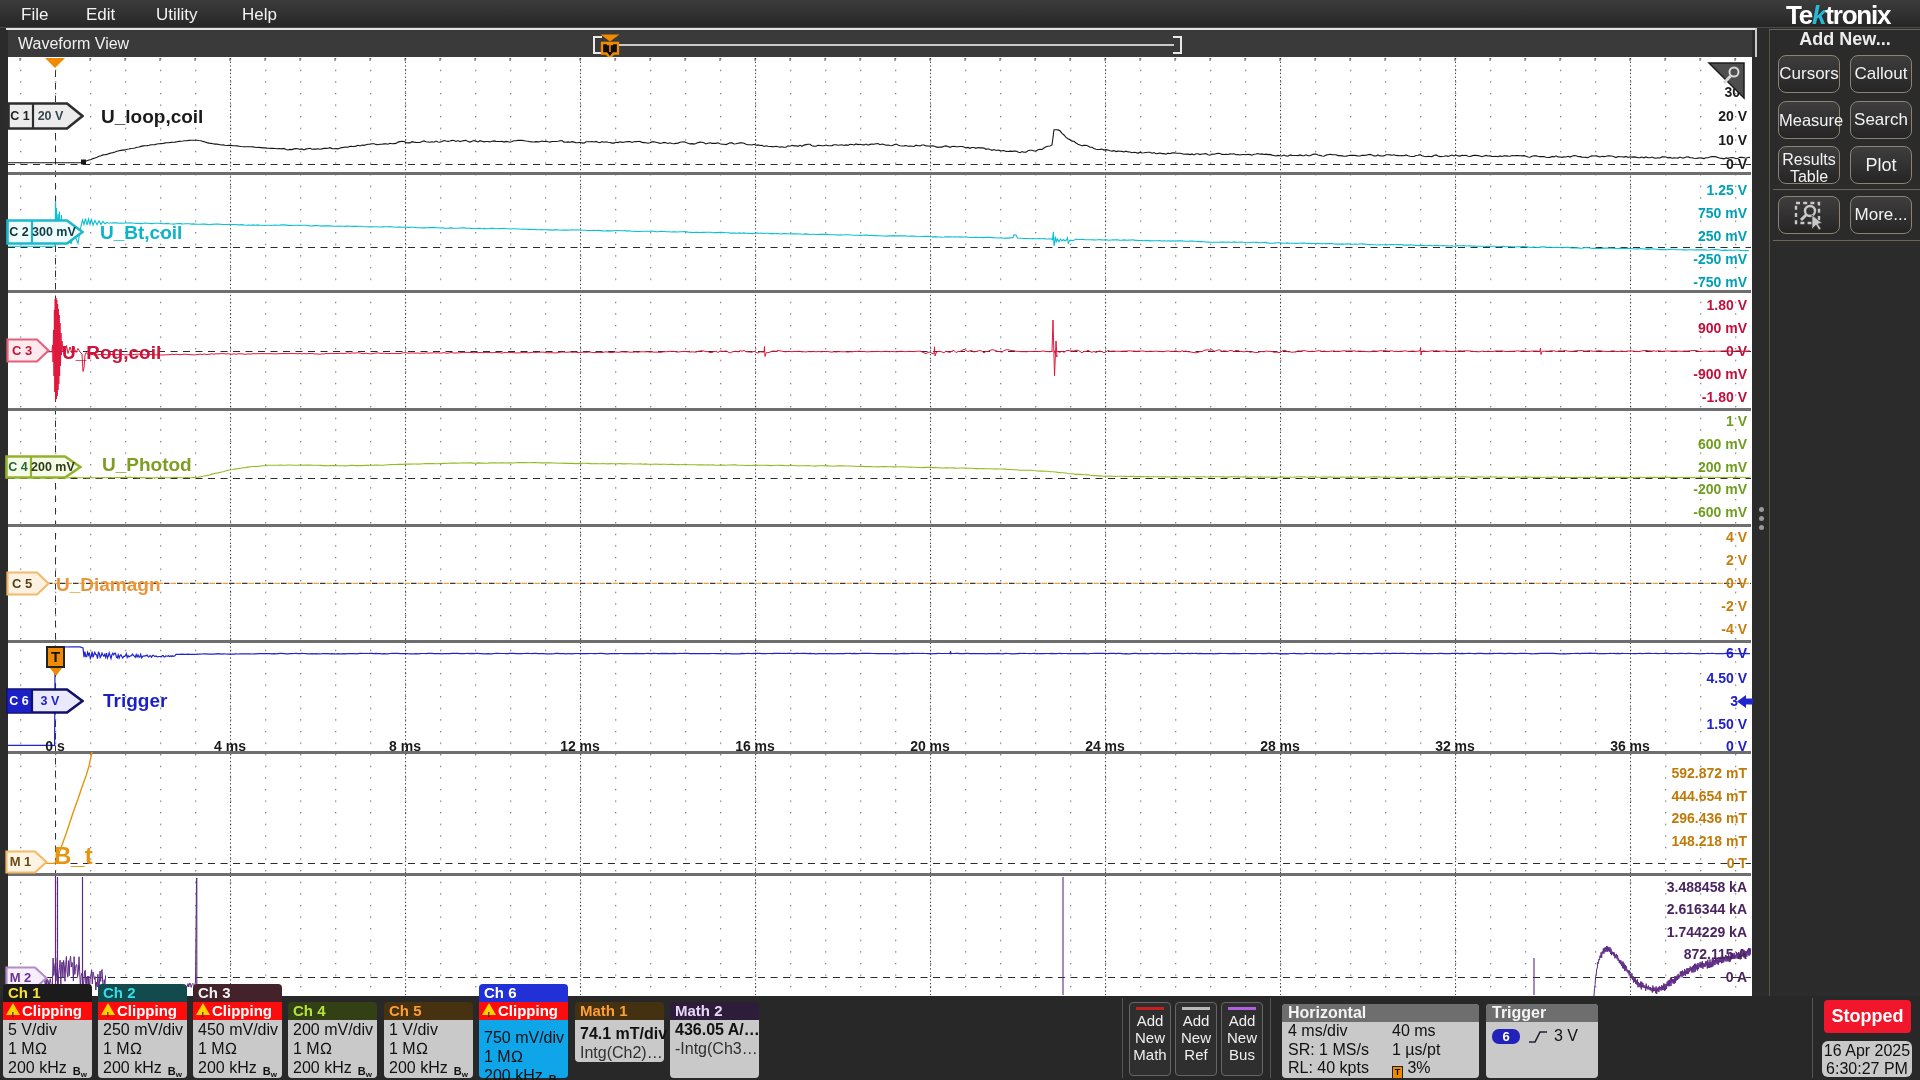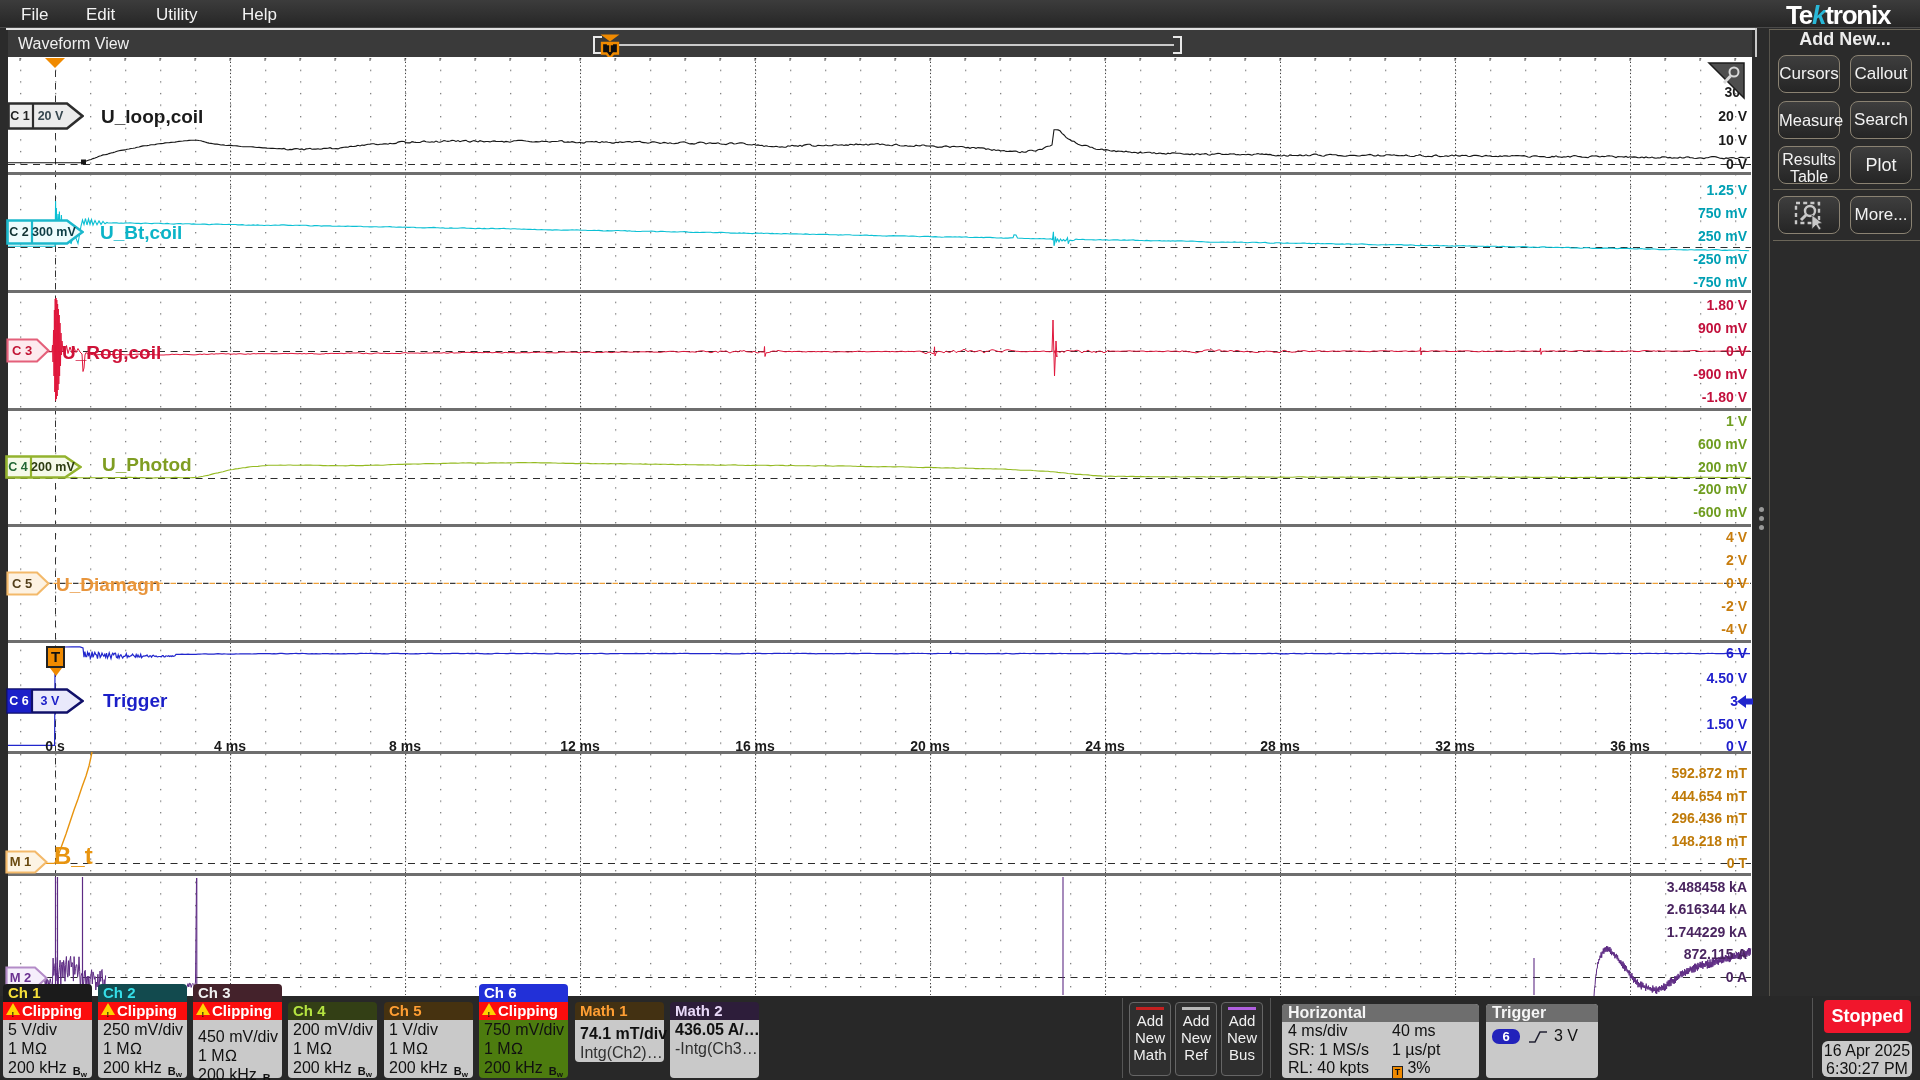--- a/index.html
+++ b/index.html
@@ -221,39 +221,39 @@
     <div class="abs" style="left:98px;top:984px;width:89px;height:18px;background:#124a4e;border-radius:4px 4px 0 0;color:#35dfe8;font-size:15px;font-weight:bold;padding-left:5px;line-height:18px;">Ch 2</div>
 <div class="abs" style="left:98px;top:1002px;width:89px;height:18px;background:#fb0d0d;color:#fff;font-size:15px;font-weight:bold;line-height:18px;"><span style="position:relative;display:inline-block;width:0;height:0;border-left:7px solid transparent;border-right:7px solid transparent;border-bottom:12px solid #ffd400;margin:0 2px 1px 3px;"><span style="position:absolute;left:-1.5px;top:3px;font-size:8px;font-weight:bold;color:#111;">!</span></span>Clipping</div>
 <div class="abs" style="left:98px;top:1020px;width:89px;height:57.5px;background:#c9c9c9;border-radius:0 0 4px 4px;padding:1px 0 0 5px;">
       <div style="position:relative;height:18.8px;line-height:18.8px;font-size:16px;font-weight:normal;color:#111;white-space:nowrap;">250 mV/div</div>
       <div style="position:relative;height:18.8px;line-height:18.8px;font-size:16px;font-weight:normal;color:#111;white-space:nowrap;">1 MΩ</div>
       <div style="position:relative;height:18.8px;line-height:18.8px;font-size:16px;font-weight:normal;color:#111;white-space:nowrap;"><span style="position:relative;">200 kHz</span><span style="position:absolute;right:5px;top:3px;font-size:11px;font-weight:bold;color:#111;">B<span style="font-size:8px;position:relative;top:2px;">w</span></span></div>
     </div>
     <div class="abs" style="left:193px;top:984px;width:89px;height:18px;background:#44222b;border-radius:4px 4px 0 0;color:#f2f2f2;font-size:15px;font-weight:bold;padding-left:5px;line-height:18px;">Ch 3</div>
 <div class="abs" style="left:193px;top:1002px;width:89px;height:18px;background:#fb0d0d;color:#fff;font-size:15px;font-weight:bold;line-height:18px;"><span style="position:relative;display:inline-block;width:0;height:0;border-left:7px solid transparent;border-right:7px solid transparent;border-bottom:12px solid #ffd400;margin:0 2px 1px 3px;"><span style="position:absolute;left:-1.5px;top:3px;font-size:8px;font-weight:bold;color:#111;">!</span></span>Clipping</div>
 <div class="abs" style="left:193px;top:1020px;width:89px;height:57.5px;background:#c9c9c9;border-radius:0 0 4px 4px;padding:1px 0 0 5px;">
-      <div style="position:relative;height:18.8px;line-height:18.8px;font-size:16px;font-weight:normal;color:#111;white-space:nowrap;margin-top:7px;">450 mV/div</div>
+      <div style="position:relative;height:18.8px;line-height:18.8px;font-size:16px;font-weight:normal;color:#111;white-space:nowrap;">450 mV/div</div>
       <div style="position:relative;height:18.8px;line-height:18.8px;font-size:16px;font-weight:normal;color:#111;white-space:nowrap;">1 MΩ</div>
       <div style="position:relative;height:18.8px;line-height:18.8px;font-size:16px;font-weight:normal;color:#111;white-space:nowrap;"><span style="position:relative;">200 kHz</span><span style="position:absolute;right:5px;top:3px;font-size:11px;font-weight:bold;color:#111;">B<span style="font-size:8px;position:relative;top:2px;">w</span></span></div>
     </div>
     <div class="abs" style="left:288px;top:1002px;width:89px;height:18px;background:#333f15;border-radius:4px 4px 0 0;color:#b5e441;font-size:15px;font-weight:bold;padding-left:5px;line-height:18px;">Ch 4</div>
 <div class="abs" style="left:288px;top:1020px;width:89px;height:57.5px;background:#c9c9c9;border-radius:0 0 4px 4px;padding:1px 0 0 5px;">
       <div style="position:relative;height:18.8px;line-height:18.8px;font-size:16px;font-weight:normal;color:#111;white-space:nowrap;">200 mV/div</div>
       <div style="position:relative;height:18.8px;line-height:18.8px;font-size:16px;font-weight:normal;color:#111;white-space:nowrap;">1 MΩ</div>
       <div style="position:relative;height:18.8px;line-height:18.8px;font-size:16px;font-weight:normal;color:#111;white-space:nowrap;"><span style="position:relative;">200 kHz</span><span style="position:absolute;right:5px;top:3px;font-size:11px;font-weight:bold;color:#111;">B<span style="font-size:8px;position:relative;top:2px;">w</span></span></div>
     </div>
     <div class="abs" style="left:384px;top:1002px;width:89px;height:18px;background:#463210;border-radius:4px 4px 0 0;color:#ff9e33;font-size:15px;font-weight:bold;padding-left:5px;line-height:18px;">Ch 5</div>
 <div class="abs" style="left:384px;top:1020px;width:89px;height:57.5px;background:#c9c9c9;border-radius:0 0 4px 4px;padding:1px 0 0 5px;">
       <div style="position:relative;height:18.8px;line-height:18.8px;font-size:16px;font-weight:normal;color:#111;white-space:nowrap;">1 V/div</div>
       <div style="position:relative;height:18.8px;line-height:18.8px;font-size:16px;font-weight:normal;color:#111;white-space:nowrap;">1 MΩ</div>
       <div style="position:relative;height:18.8px;line-height:18.8px;font-size:16px;font-weight:normal;color:#111;white-space:nowrap;"><span style="position:relative;">200 kHz</span><span style="position:absolute;right:5px;top:3px;font-size:11px;font-weight:bold;color:#111;">B<span style="font-size:8px;position:relative;top:2px;">w</span></span></div>
     </div>
     <div class="abs" style="left:479px;top:984px;width:89px;height:18px;background:#2230d8;border-radius:4px 4px 0 0;color:#fff;font-size:15px;font-weight:bold;padding-left:5px;line-height:18px;">Ch 6</div>
 <div class="abs" style="left:479px;top:1002px;width:89px;height:18px;background:#fb0d0d;color:#fff;font-size:15px;font-weight:bold;line-height:18px;"><span style="position:relative;display:inline-block;width:0;height:0;border-left:7px solid transparent;border-right:7px solid transparent;border-bottom:12px solid #ffd400;margin:0 2px 1px 3px;"><span style="position:absolute;left:-1.5px;top:3px;font-size:8px;font-weight:bold;color:#111;">!</span></span>Clipping</div>
-<div class="abs" style="left:479px;top:1020px;width:89px;height:57.5px;background:#4d7c0f;border-radius:0 0 4px 4px;padding:1px 0 0 5px;">
+<div class="abs" style="left:479px;top:1020px;width:89px;height:57.5px;background:#0ea5e9;border-radius:0 0 4px 4px;padding:9px 0 0 5px;">
       <div style="position:relative;height:18.8px;line-height:18.8px;font-size:16px;font-weight:normal;color:#111;white-space:nowrap;">750 mV/div</div>
       <div style="position:relative;height:18.8px;line-height:18.8px;font-size:16px;font-weight:normal;color:#111;white-space:nowrap;">1 MΩ</div>
       <div style="position:relative;height:18.8px;line-height:18.8px;font-size:16px;font-weight:normal;color:#111;white-space:nowrap;"><span style="position:relative;">200 kHz</span><span style="position:absolute;right:5px;top:3px;font-size:11px;font-weight:bold;color:#111;">B<span style="font-size:8px;position:relative;top:2px;">w</span></span></div>
     </div>
     <div class="abs" style="left:575px;top:1002px;width:89px;height:18px;background:#433112;border-radius:4px 4px 0 0;color:#ff9e33;font-size:15px;font-weight:bold;padding-left:5px;line-height:18px;">Math 1</div>
 <div class="abs" style="left:575px;top:1020px;width:89px;height:42px;background:#c9c9c9;border-radius:0 0 4px 4px;padding:5px 0 0 5px;">
       <div style="position:relative;height:18.8px;line-height:18.8px;font-size:16px;font-weight:bold;color:#111;white-space:nowrap;">74.1 mT/div</div>
       <div style="position:relative;height:18.8px;line-height:18.8px;font-size:16px;font-weight:normal;color:#303030;white-space:nowrap;">Intg(Ch2)…</div>
     </div>
     <div class="abs" style="left:670px;top:1002px;width:89px;height:18px;background:#2d1d3a;border-radius:4px 4px 0 0;color:#e8d8f8;font-size:15px;font-weight:bold;padding-left:5px;line-height:18px;">Math 2</div>

